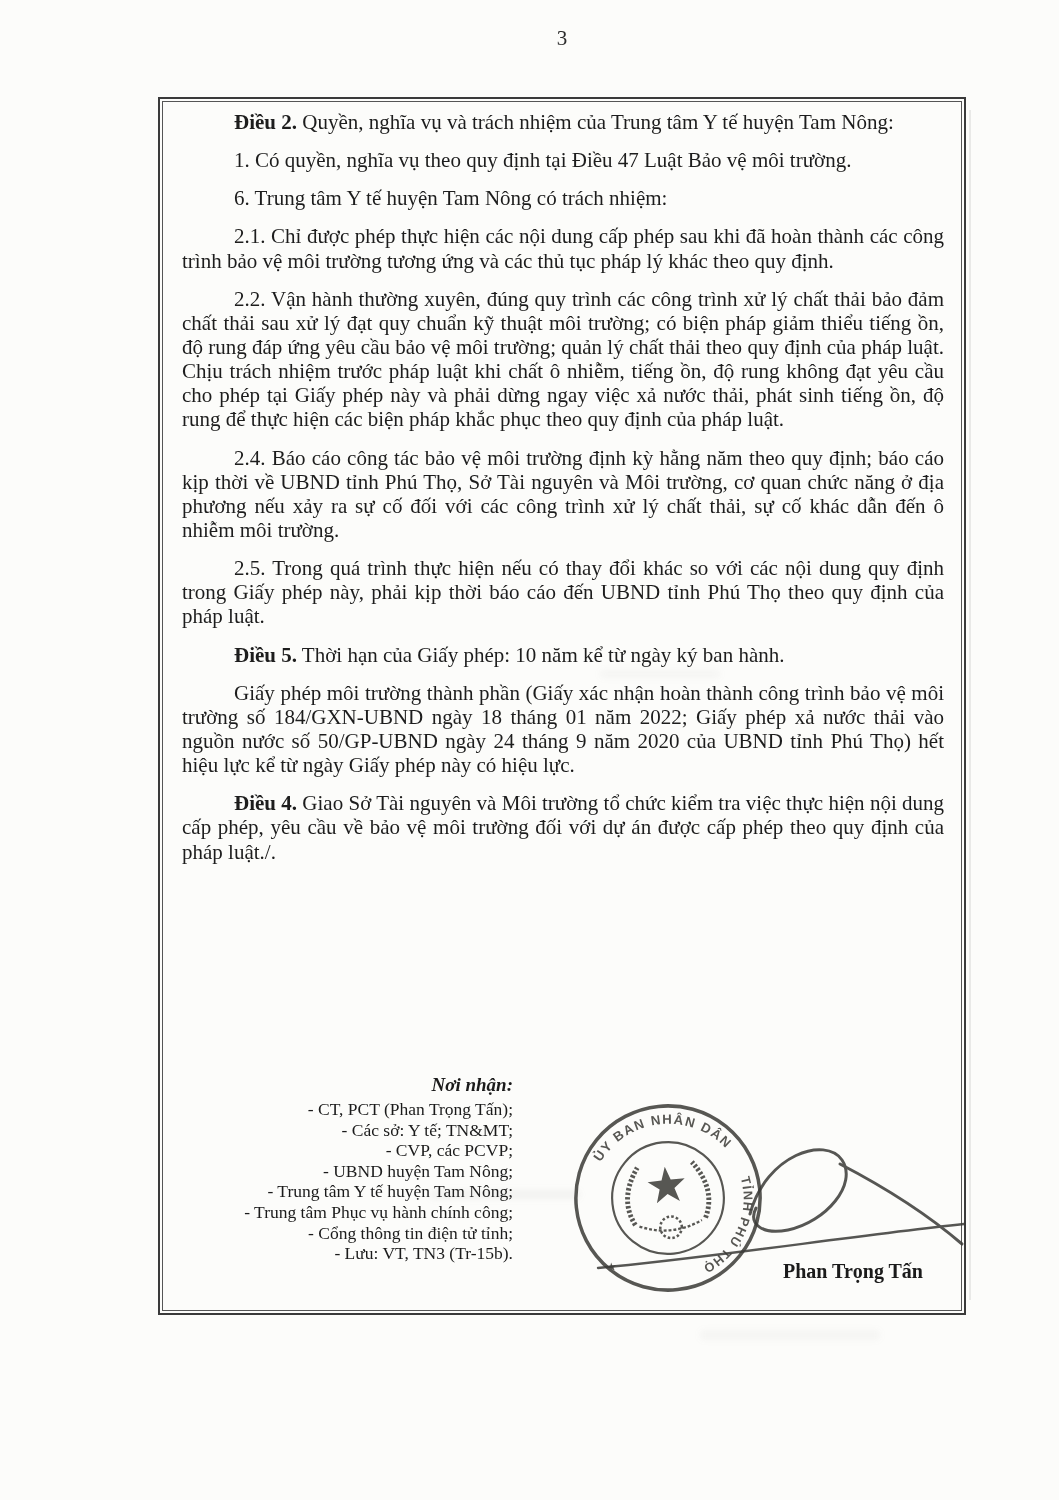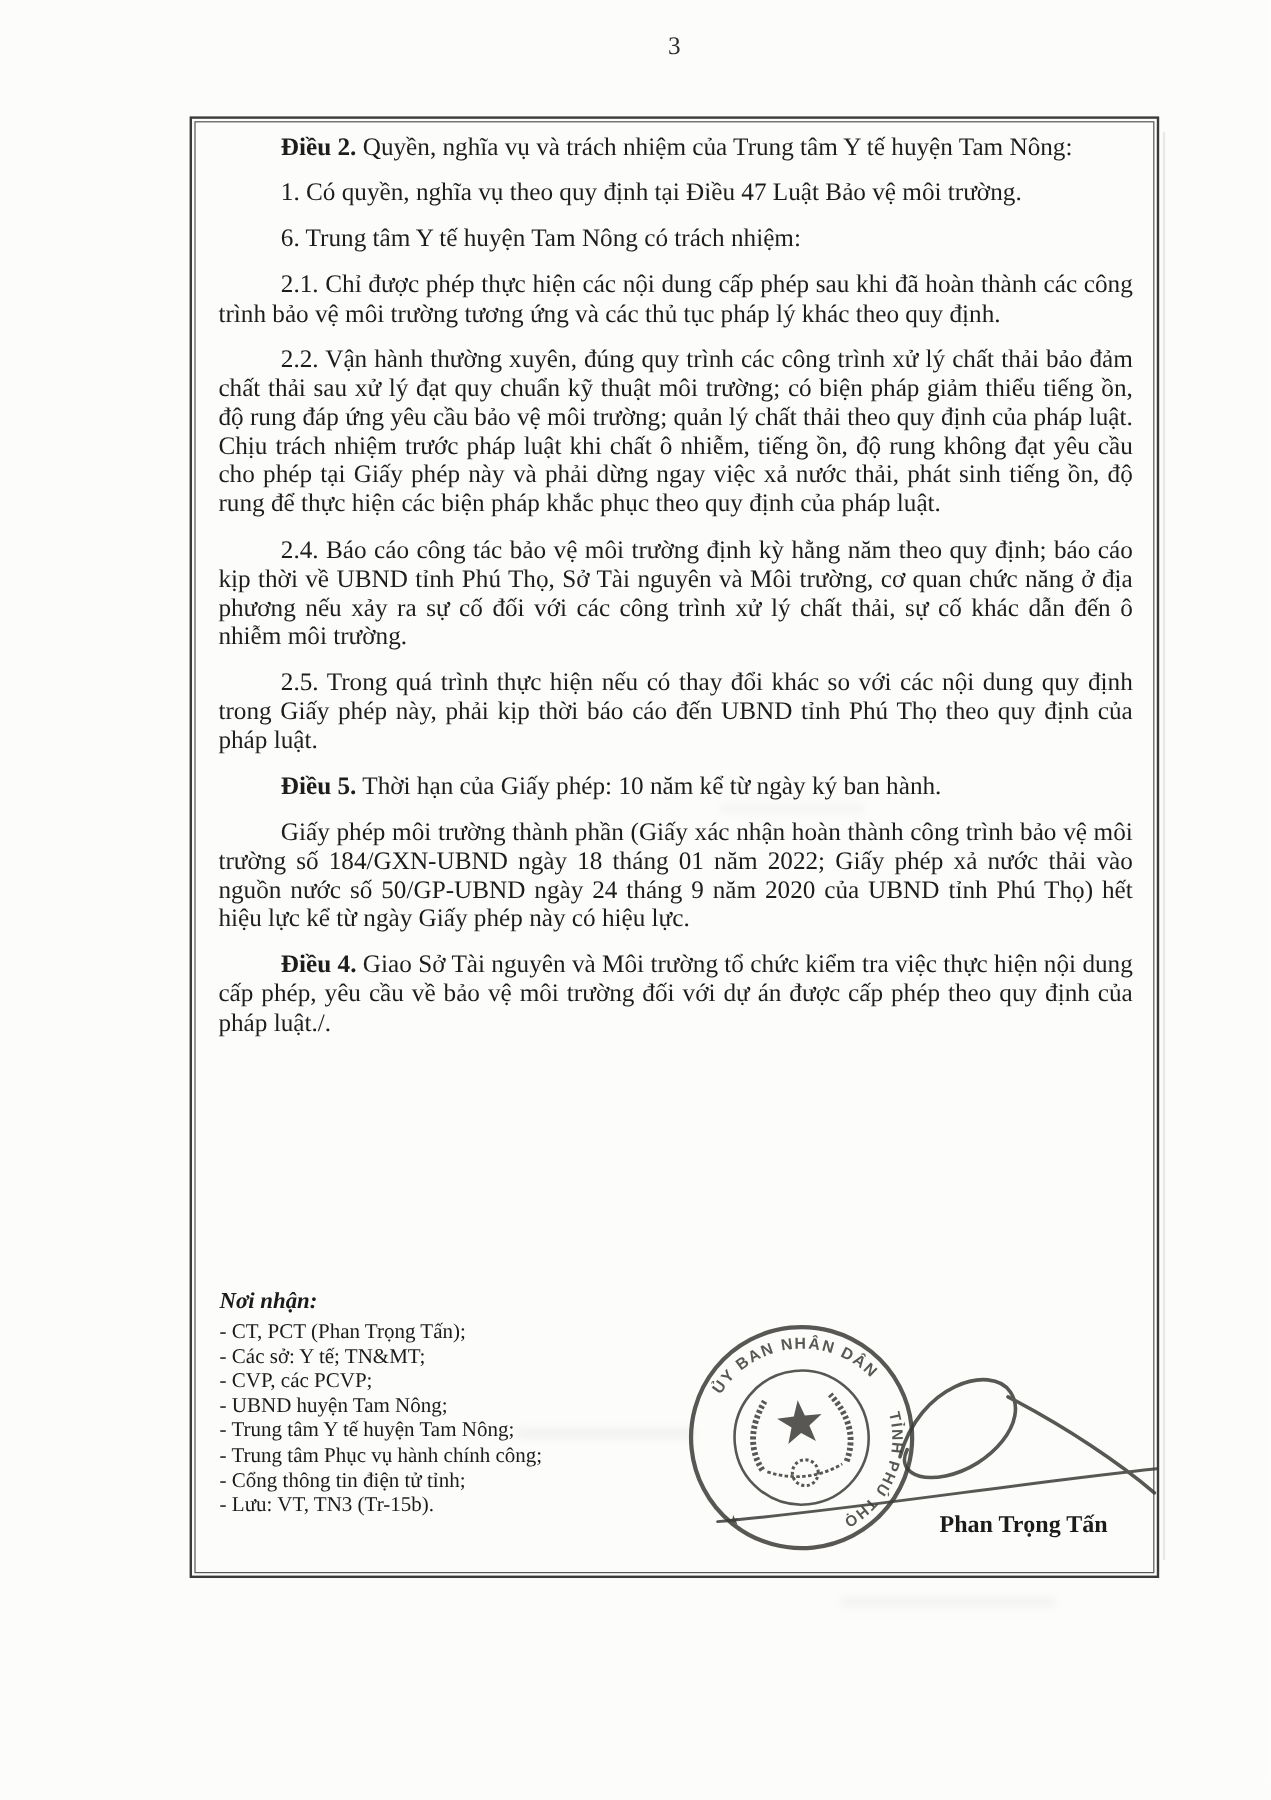--- a/index.html
+++ b/index.html
@@ -20,21 +20,21 @@
     position:absolute; left:2px; top:2px; right:2px; bottom:2px;
     border:1px solid #555; box-sizing:border-box;
     padding:8px 17px 0 19px;
   }
   .para {
     margin:0 0 14px 0; font-size:21px; line-height:1.15;
     text-align:justify; text-indent:52px; color:#1d1d1d;
   }
   .para b { font-weight:bold; }
   .recipients {
-    position:absolute; left:20px; top:972px; width:330px;
+    position:absolute; left:20px; top:972px; width:330px;text-align:right;
   }
   .recipients-title {
     font-size:19px; font-weight:bold; font-style:italic; margin-bottom:3px;
   }
   .recipient { font-size:17.5px; line-height:20.6px; white-space:nowrap; }
   .sign-block {
     position:absolute; left:425px; top:952px; width:335px; text-align:center;
   }
   .sign-org   { font-size:20px; font-weight:bold; line-height:27px; letter-spacing:0.3px; }
   .sign-title { font-size:20px; font-weight:bold; line-height:27px; letter-spacing:0.3px; }

